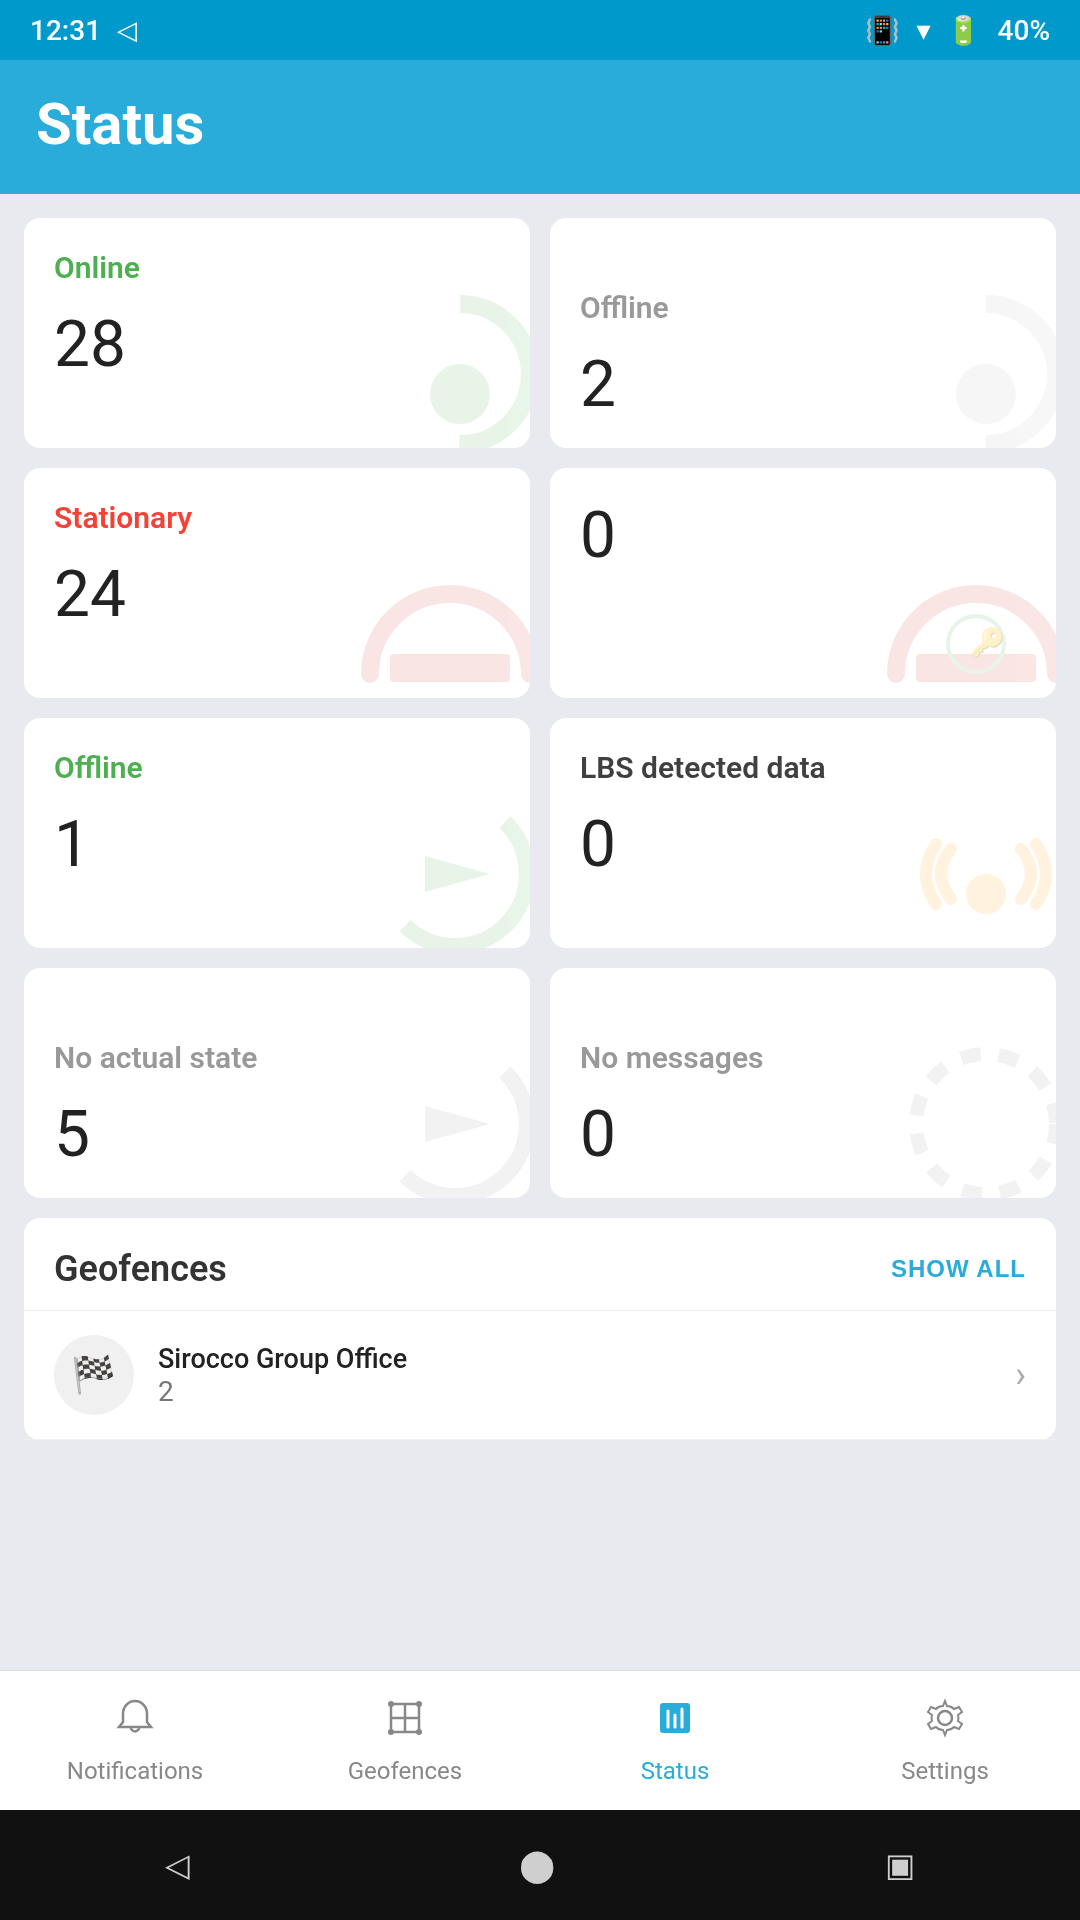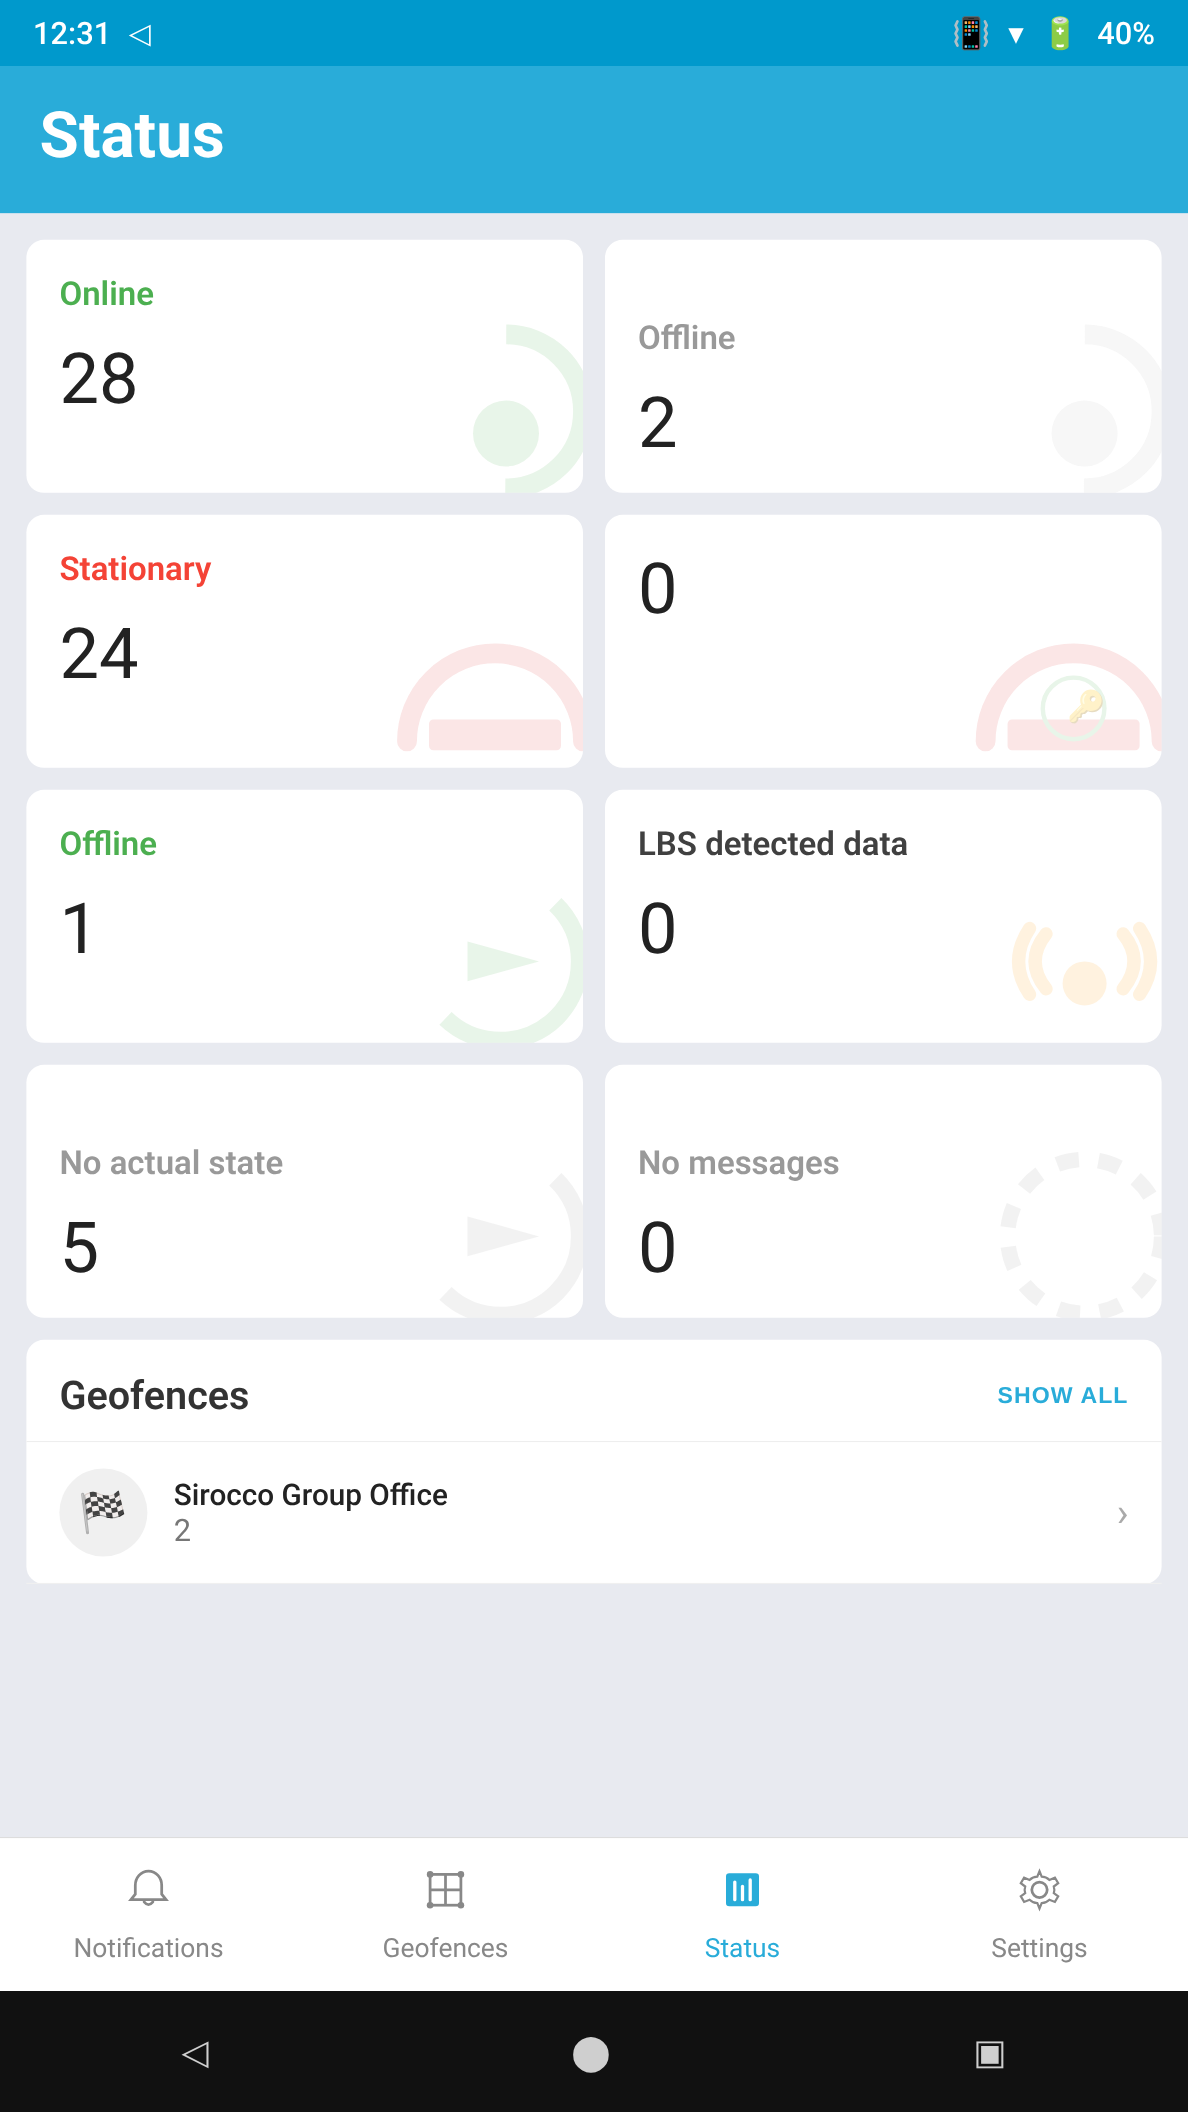--- a/index.html
+++ b/index.html
@@ -101,21 +101,21 @@
       border-bottom: 1px solid #eee;
     }
 
     .geofences-title {
       font-size: 36px;
       font-weight: 600;
       color: #333;
     }
 
     .show-all-btn {
-      font-size: 21px;
+      font-size: 24px;
       font-weight: 700;
       color: #29acd9;
       background: none;
       border: none;
       cursor: pointer;
       letter-spacing: 1px;
     }
 
     .geofence-item {
       display: flex;

